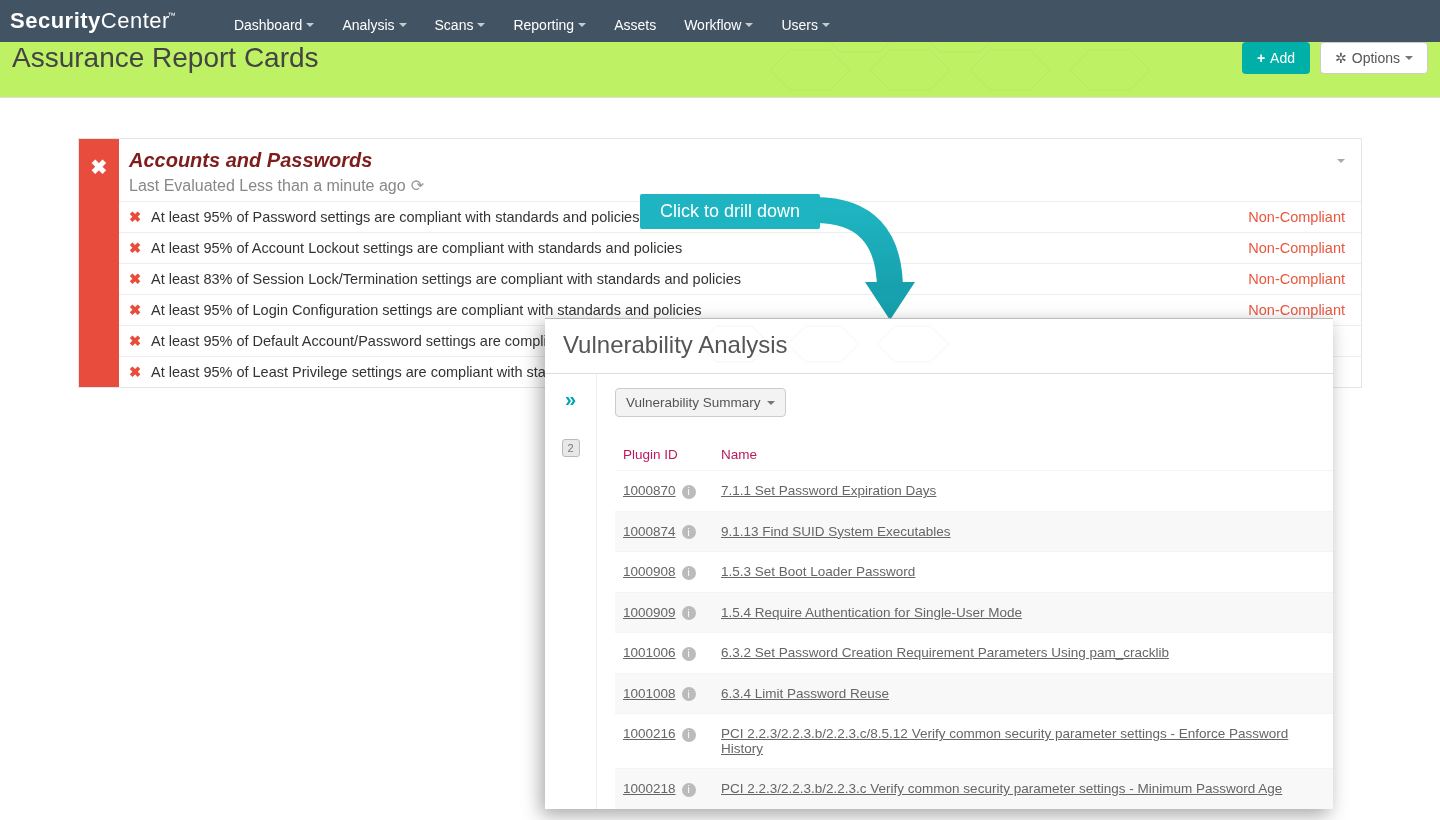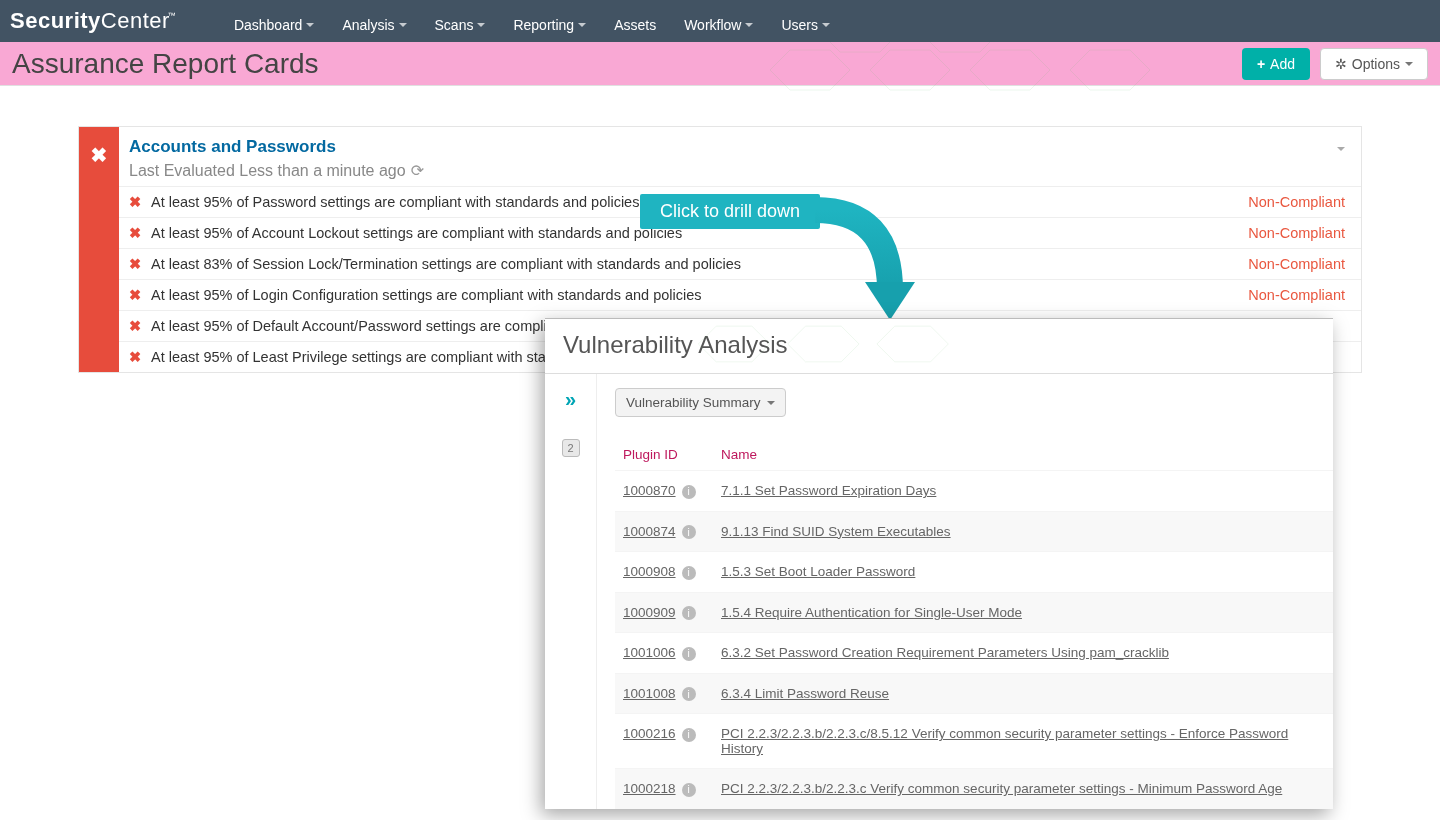--- a/index.html
+++ b/index.html
@@ -39,25 +39,25 @@
   gap: 4px;
 }
 .caret-down {
   display: inline-block;
   width: 0; height: 0;
   border-left: 4px solid transparent;
   border-right: 4px solid transparent;
   border-top: 4px solid rgba(255,255,255,0.7);
 }
 .sub-header {
-  background: #f9a8d4;
+  background: #bef264;
   border-bottom: 1px solid #e0e0e0;
-  height: 44px;
-  display: flex;
-  align-items: center;
+  height: 56px;
+  display: flex;
+  align-items: flex-start;
   padding: 0 12px;
   position: relative;
 }
 .page-title {
   font-size: 28px;
   font-weight: 300;
   color: #444;
 }
 .actions { margin-left: auto; display: flex; gap: 10px; }
 .btn {
@@ -90,21 +90,21 @@
   padding-top: 16px;
   font-size: 20px;
   font-weight: bold;
 }
 .card-body { flex: 1; }
 .card-head {
   padding: 10px 16px 6px 10px;
   display: flex;
   align-items: flex-start;
 }
-.card-title { font-size: 17px; font-weight: 600; color: #0369a1; }
+.card-title { font-size: 20px; font-weight: 600; color: #7f1d1d; font-style: italic; }
 .card-sub { font-size: 16px; color: #888; margin-top: 4px; display:flex; align-items:center; gap:5px;}
 .card-menu { margin-left: auto; color: #aaa; cursor: pointer; }
 .row {
   border-top: 1px solid #eee;
   padding: 7px 16px 7px 10px;
   display: flex;
   align-items: center;
   font-size: 14.5px;
 }
 .row .xicon { color: #e74c3c; font-weight: bold; width: 22px; }

